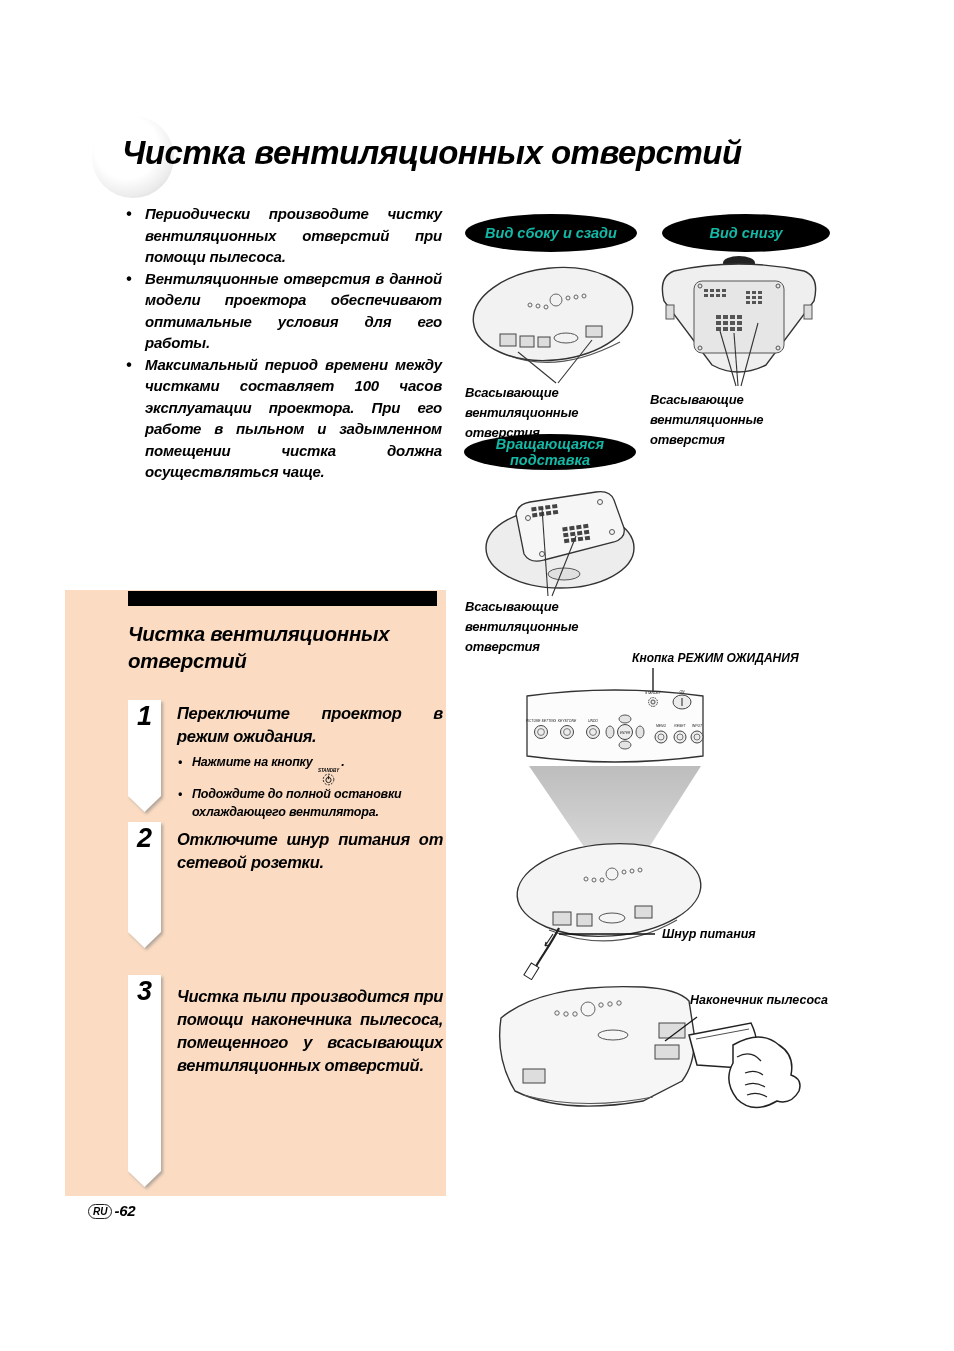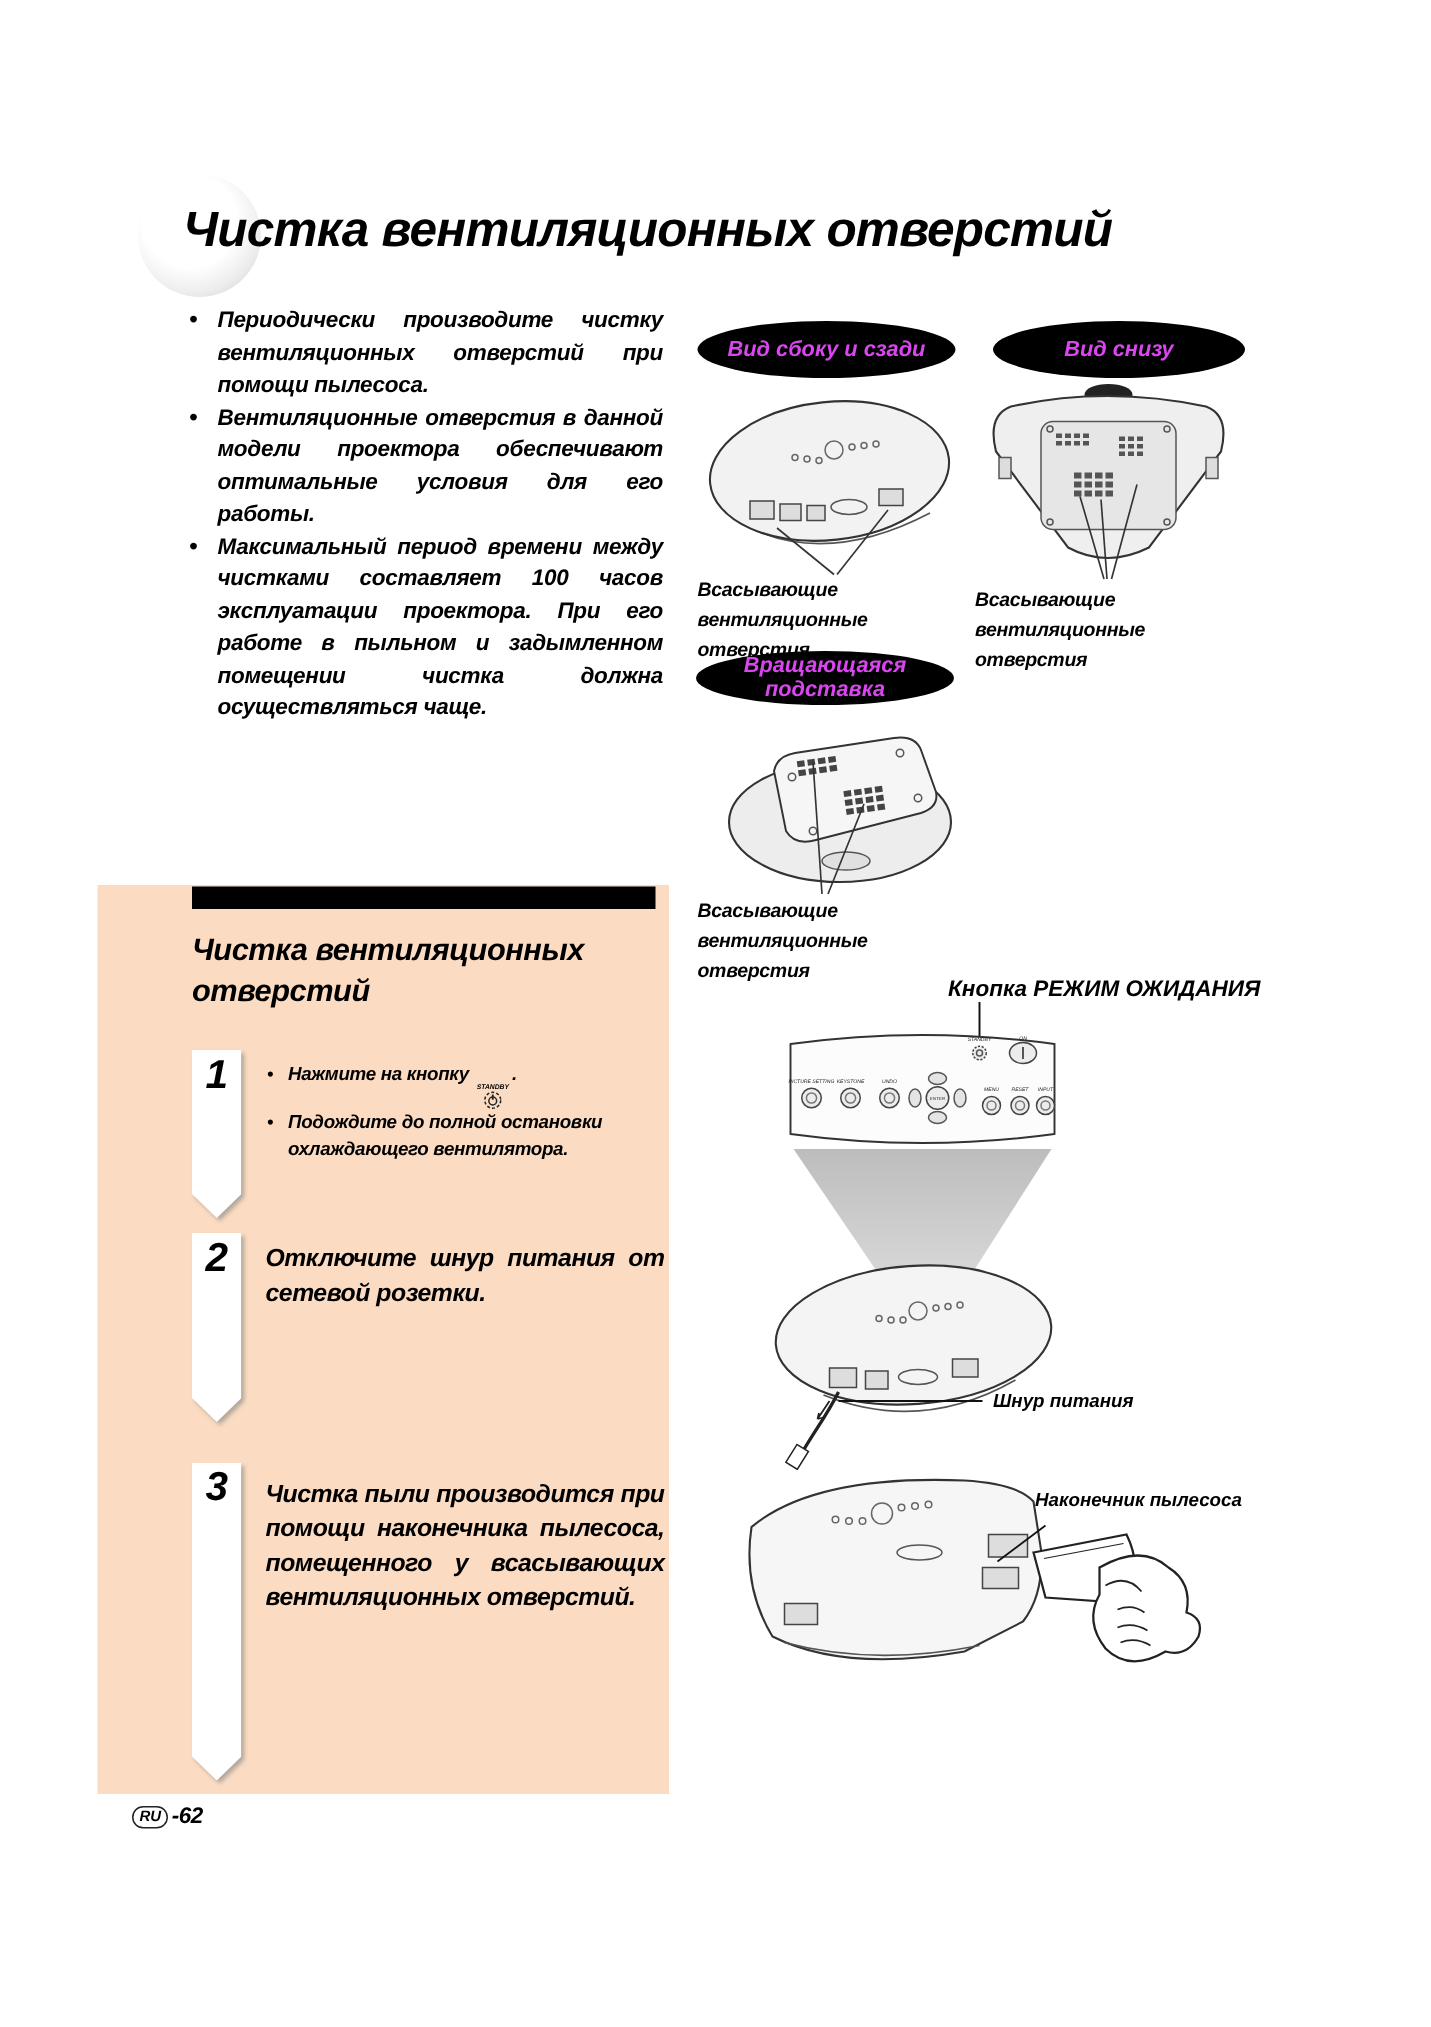--- a/index.html
+++ b/index.html
@@ -22,21 +22,21 @@
   .intro{left:124px;top:203px;width:318px;}
   .intro ul{list-style:none;margin:0;padding:0;}
   .intro li{
     position:relative;padding-left:21px;font-size:15px;font-weight:bold;
     line-height:21.5px;text-align:justify;letter-spacing:-0.2px;
   }
   .intro li::before{content:"•";position:absolute;left:2px;top:0;font-size:16px;}
 
   
   .badge{
-    background:#000;border-radius:50%;color:#d946ef;font-weight:bold;font-size:14.5px;
+    background:#000;border-radius:50%;color:#14b8a6;font-weight:bold;font-size:14.5px;
     display:flex;align-items:center;justify-content:center;text-align:center;
   }
 
   .caption{
     font-size:13px;font-weight:bold;line-height:20px;letter-spacing:-0.2px;
   }
   .callout-label{font-size:12.5px;font-weight:bold;white-space:nowrap;}
 
   
   .section-box{left:65px;top:590px;width:381px;height:606px;background:#FBDCC3;}
@@ -188,21 +188,21 @@
     <circle cx="50" cy="42" r="2.5" fill="none" stroke="#555"></circle>
       <circle cx="122" cy="26" r="2.5" fill="none" stroke="#555"></circle>
     <circle cx="134" cy="56" r="2.5" fill="none" stroke="#555"></circle>
       <circle cx="64" cy="78" r="2.5" fill="none" stroke="#555"></circle>
     <ellipse cx="86" cy="98" rx="16" ry="6" fill="#e0e0e0" stroke="#555"></ellipse>
     <line x1="64" y1="32" x2="70" y2="120" stroke="#333" stroke-width="1.1"></line>
     <line x1="98" y1="60" x2="74" y2="120" stroke="#333" stroke-width="1.1"></line>
   </svg>
   <div class="abs caption" style="left:465px;top:597px;width:188px;">Всасывающие вентиляционные отверстия</div>
 
-  <div class="abs callout-label" style="left:632px;top:651px;font-size:15px;">Кнопка РЕЖИМ ОЖИДАНИЯ</div>
+  <div class="abs callout-label" style="left:632px;top:651px;font-size:12px;">Кнопка РЕЖИМ ОЖИДАНИЯ</div>
 
   <svg class="abs" style="left:497px;top:668px;" width="230" height="312" viewBox="0 0 230 312">
     <defs>
       <linearGradient id="coneGrad" x1="0" y1="0" x2="0" y2="1">
         <stop offset="0" stop-color="#bdbdbd"></stop>
           <stop offset="1" stop-color="#dadada"></stop>
       </linearGradient>
     </defs>
     <line x1="156" y1="0" x2="156" y2="30" stroke="#111" stroke-width="1.3"></line>
     <polygon points="32,98 204,98 144,192 96,192" fill="url(#coneGrad)"></polygon>
@@ -289,20 +289,21 @@
   <div class="abs section-box"></div>
   <div class="abs section-bar"></div>
   <h2 class="abs section-heading" style="margin:0;">Чистка вентиляционных отверстий</h2>
 
   <div class="abs ribbon-wrap" style="left:128px;top:700px;height:112px;">
     <div class="ribbon">
         <span>1</span>
       </div>
   </div>
   <div class="abs" style="left:177px;top:702px;width:266px;">
+    <div class="step-title">Переключите проектор в режим ожидания.</div>
     <ul class="step-bullets">
       <li>
         <span>Нажмите на кнопку</span>
         <span class="standby-chip">
           <span class="standby-word">STANDBY</span>
           <svg width="13" height="13" viewBox="0 0 13 13">
             <circle cx="6.5" cy="6.5" r="5.3" fill="none" stroke="#222" stroke-width="1" stroke-dasharray="2 1.4"></circle>
             <circle cx="6.5" cy="7" r="2.6" fill="none" stroke="#222" stroke-width="1"></circle>
             <line x1="6.5" y1="2.6" x2="6.5" y2="6.2" stroke="#222" stroke-width="1.2"></line>
           </svg>

